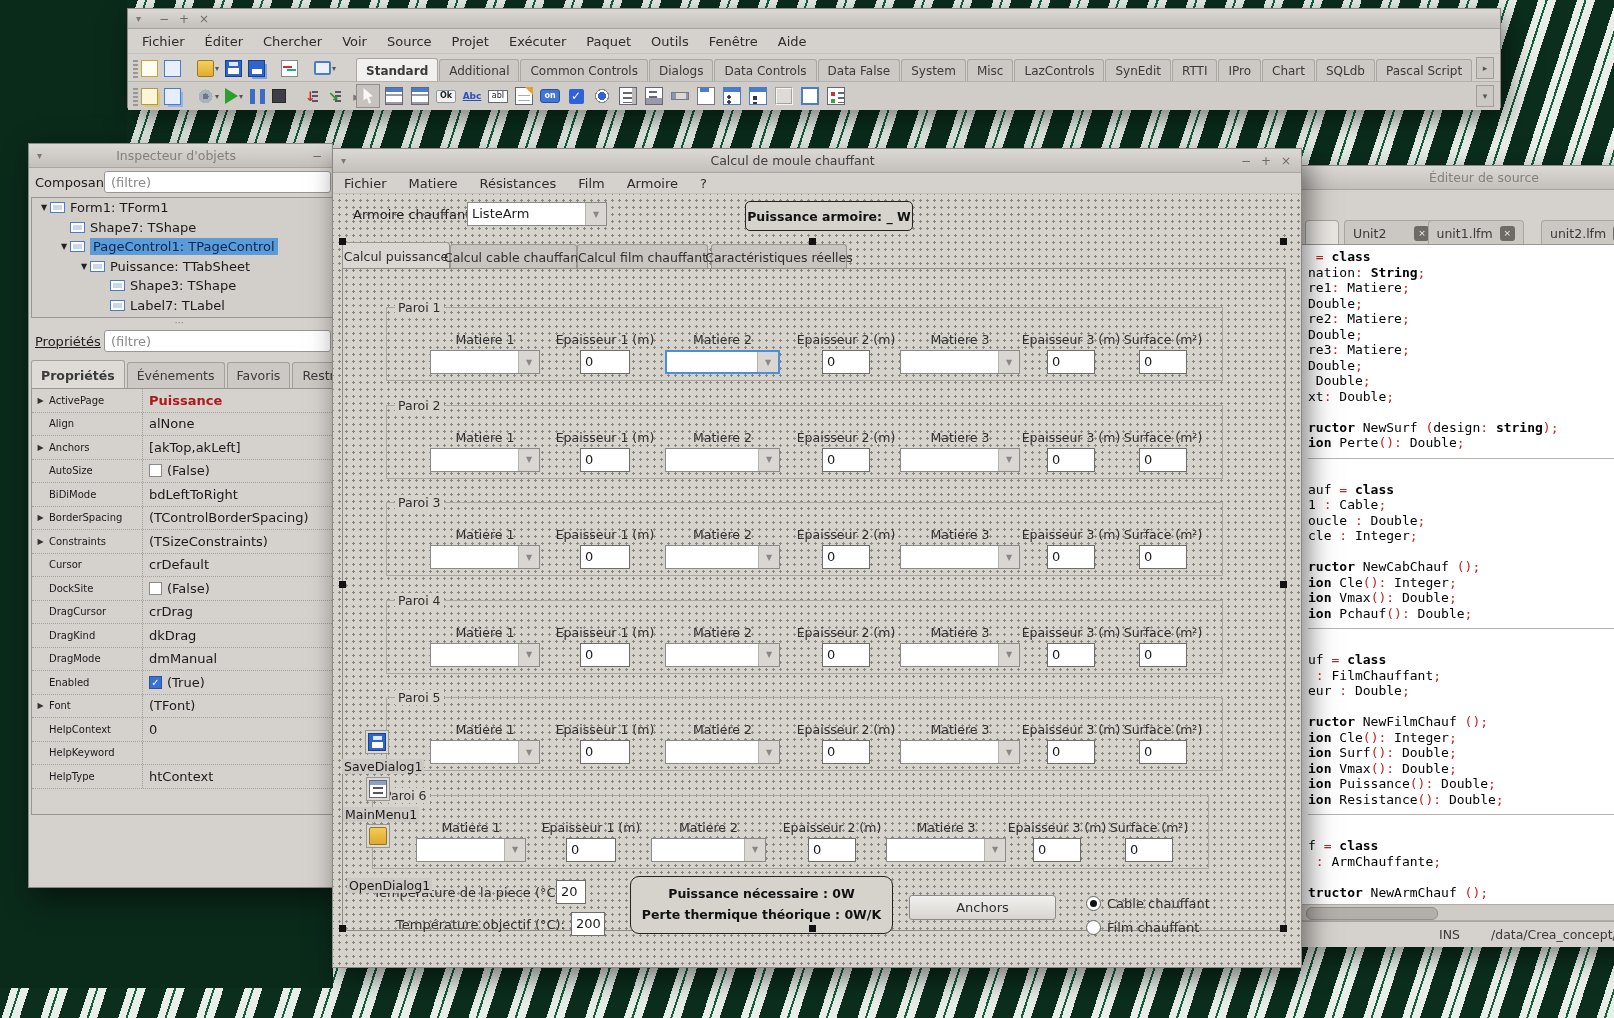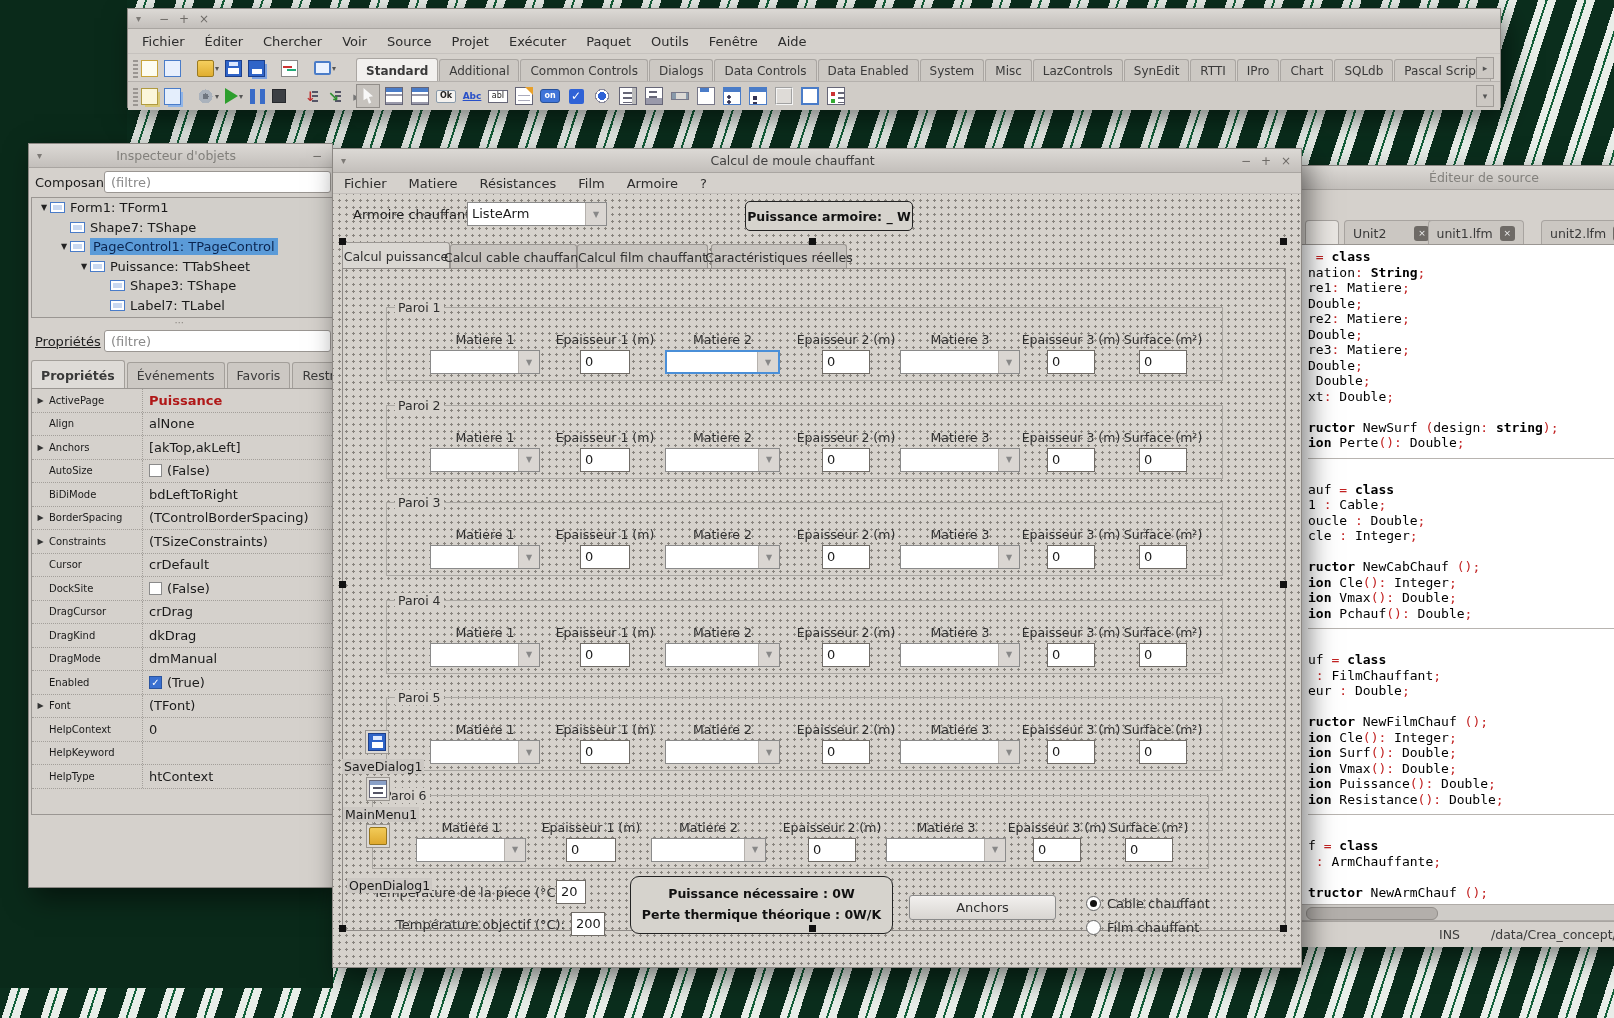--- a/index.html
+++ b/index.html
@@ -182,21 +182,21 @@
             <div class="ic t-screen"></div>
             <div class="dd">▾</div>
           </div>
         </div>
       <div id="paltabs" style="position:absolute;left:228px;bottom:0;display:flex;align-items:flex-end;height:27px;">
           <div class="ptab on">Standard</div>
           <div class="ptab">Additional</div>
           <div class="ptab">Common Controls</div>
           <div class="ptab">Dialogs</div>
           <div class="ptab">Data Controls</div>
-          <div class="ptab">Data Enabled</div>
+          <div class="ptab">Data False</div>
           <div class="ptab">System</div>
           <div class="ptab">Misc</div>
           <div class="ptab">LazControls</div>
           <div class="ptab">SynEdit</div>
           <div class="ptab">RTTI</div>
           <div class="ptab">IPro</div>
           <div class="ptab">Chart</div>
           <div class="ptab">SQLdb</div>
           <div class="ptab">Pascal Script</div>
         </div>

